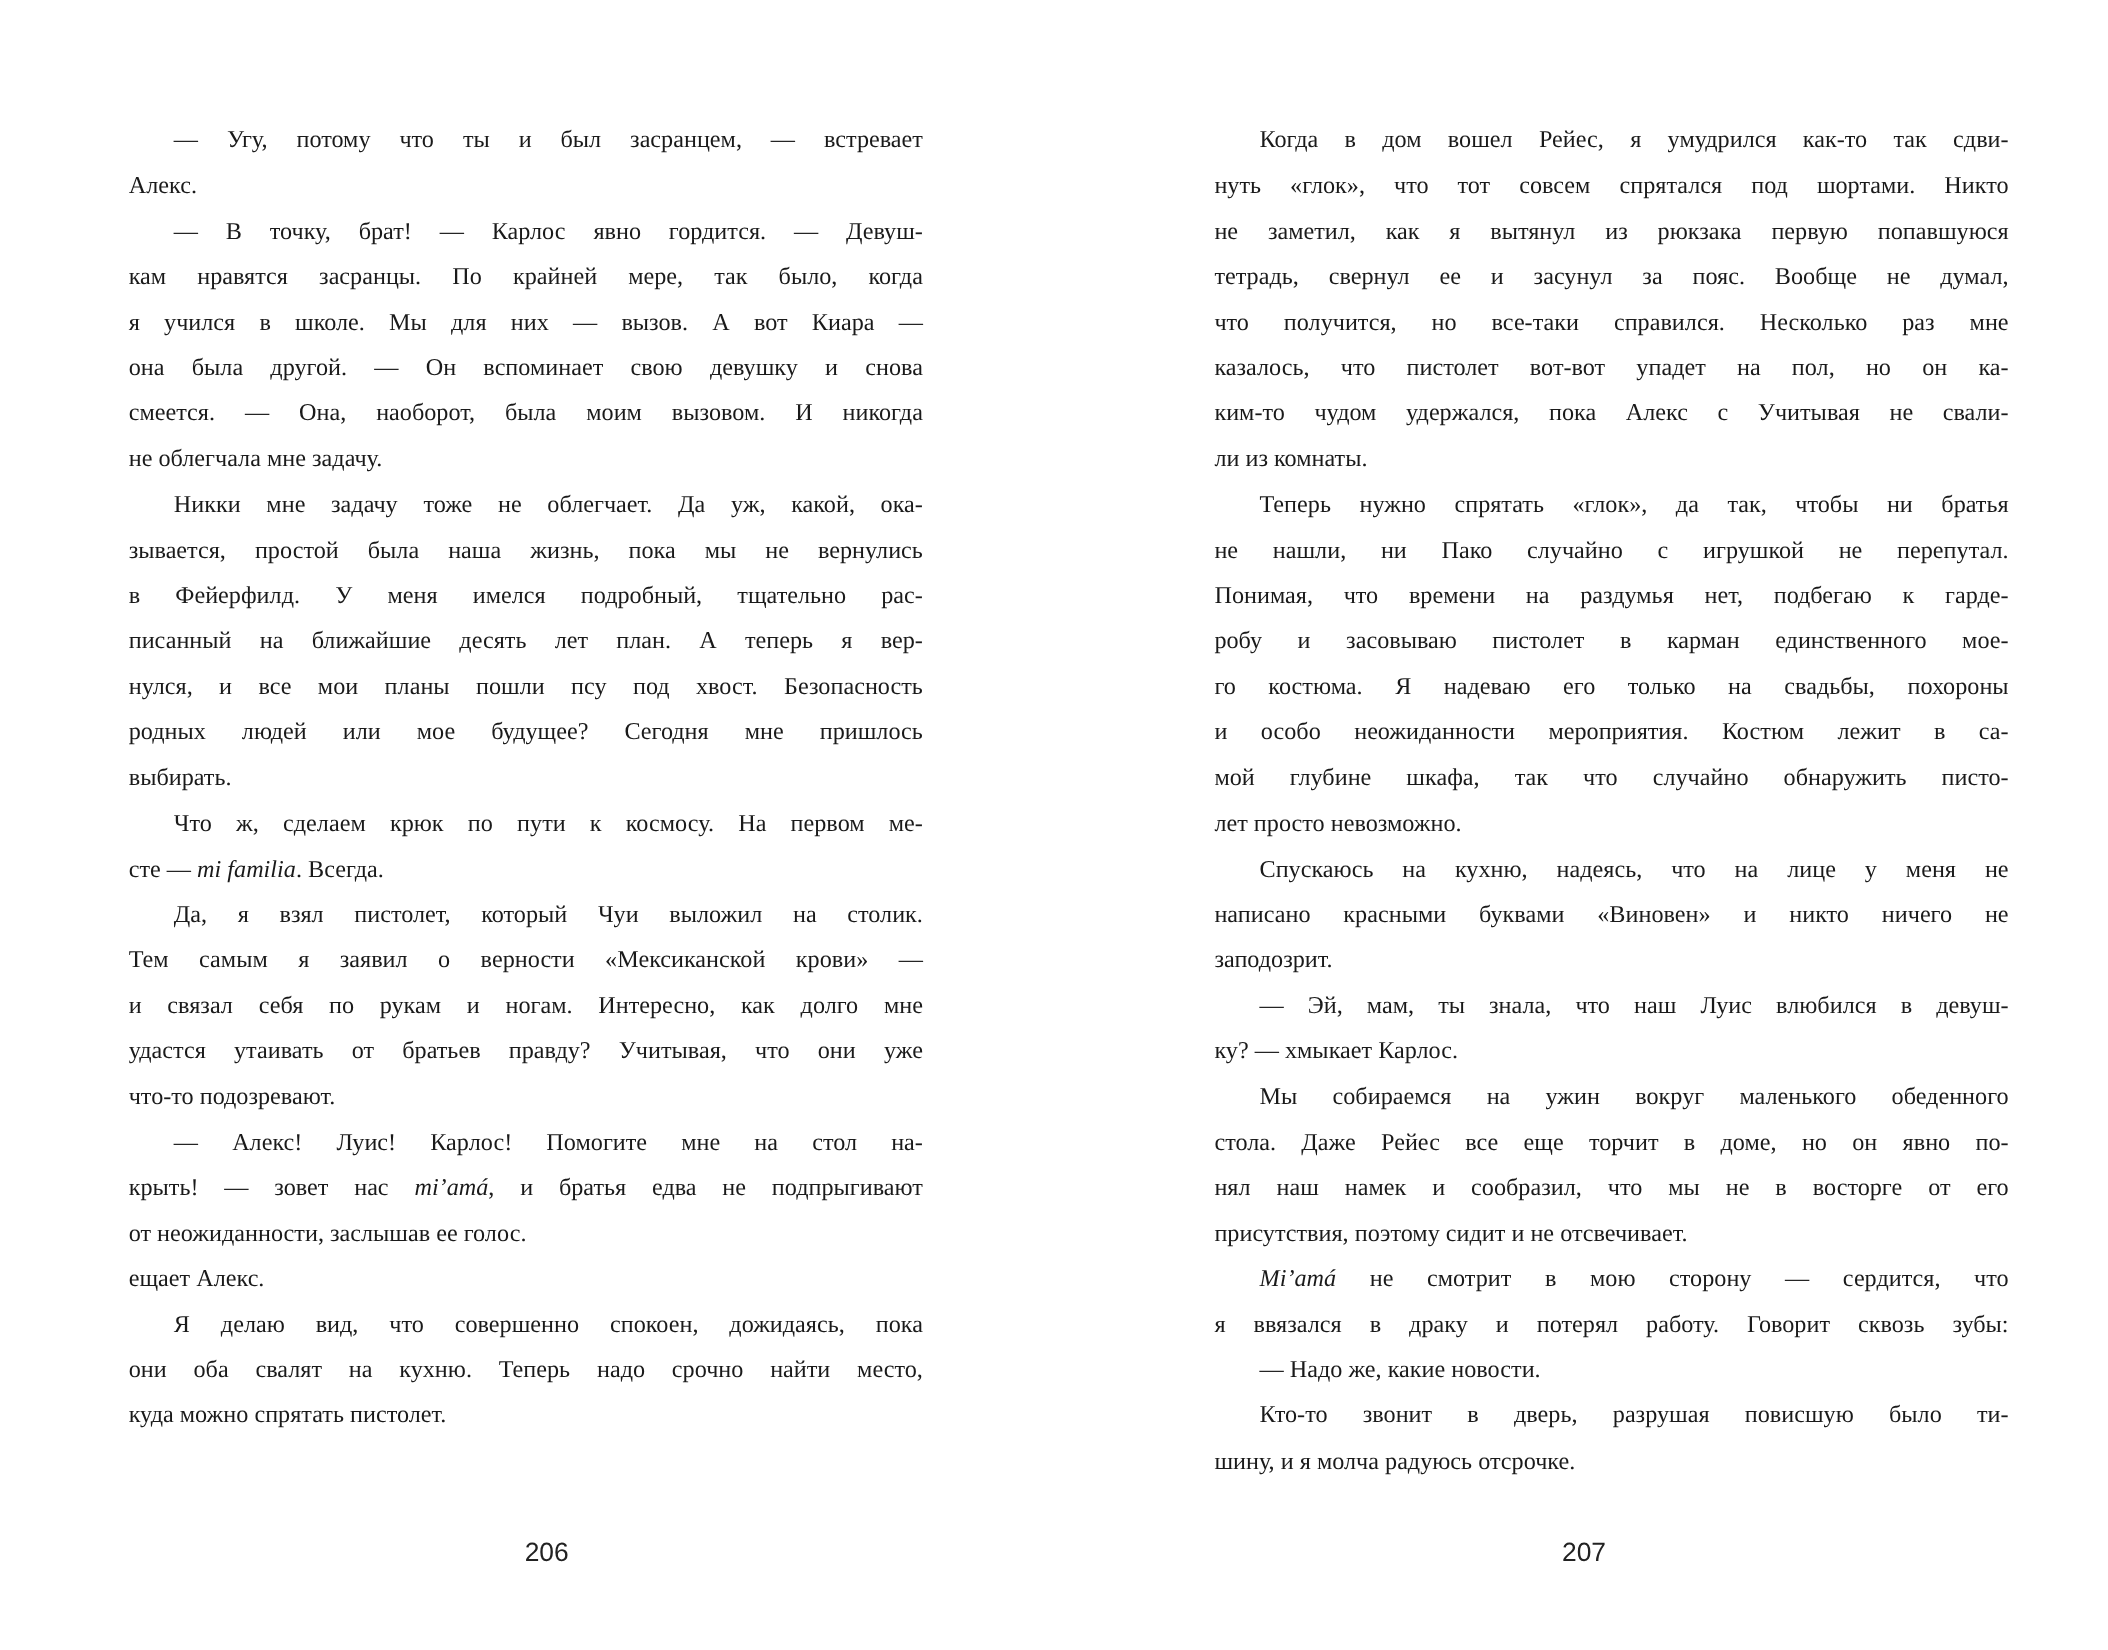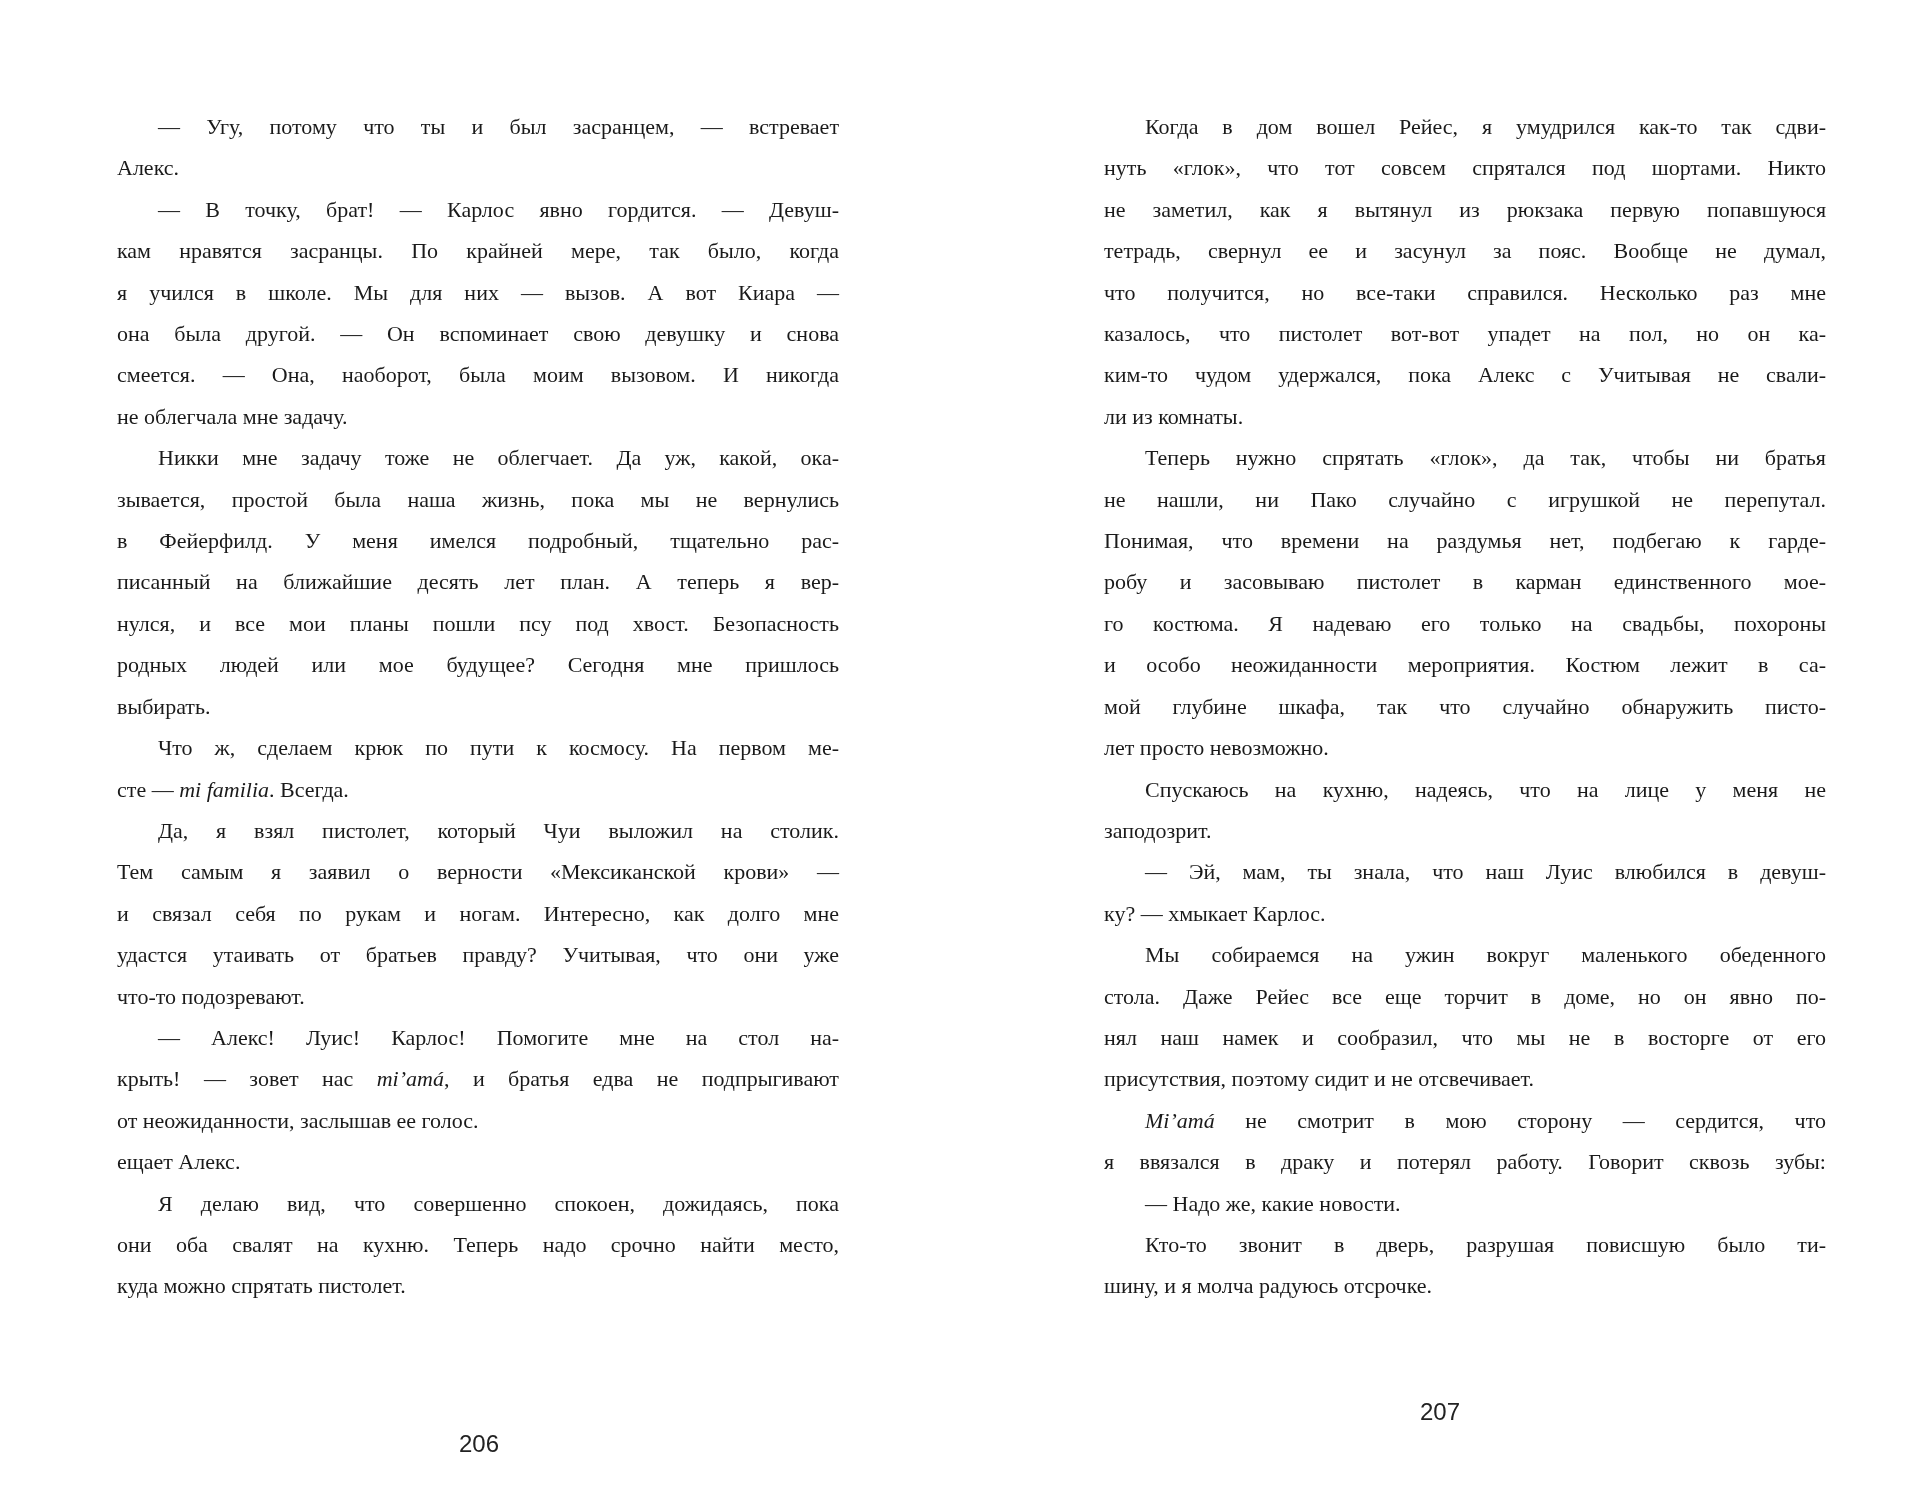--- a/index.html
+++ b/index.html
@@ -21,21 +21,21 @@
   em { font-style: italic; }
   .folio {
     position: absolute;
     top: 1398px;
     font-family: "Liberation Sans", "DejaVu Sans", sans-serif;
     font-size: 24px;
     color: #222;
     width: 120px;
     text-align: center;
   }
-  .folio.left { left: 419px; margin-top: 32px; }
+  .folio.left { left: 437px; }
   .folio.right { left: 1380px; }
 </style>
 </head>
 <body>
 
 <div class="page left" id="left-page">
     <span class="line ind">— Угу, потому что ты и был засранцем, — встревает</span>
     <span class="line last">Алекс.</span>
     <span class="line ind">— В точку, брат! — Карлос явно гордится. — Девуш-</span>
     <span class="line">кам нравятся засранцы. По крайней мере, так было, когда</span>
@@ -78,20 +78,21 @@
     <span class="line last">ли из комнаты.</span>
     <span class="line ind">Теперь нужно спрятать «глок», да так, чтобы ни братья</span>
     <span class="line">не нашли, ни Пако случайно с игрушкой не перепутал.</span>
     <span class="line">Понимая, что времени на раздумья нет, подбегаю к гарде-</span>
     <span class="line">робу и засовываю пистолет в карман единственного мое-</span>
     <span class="line">го костюма. Я надеваю его только на свадьбы, похороны</span>
     <span class="line">и особо неожиданности мероприятия. Костюм лежит в са-</span>
     <span class="line">мой глубине шкафа, так что случайно обнаружить писто-</span>
     <span class="line last">лет просто невозможно.</span>
     <span class="line ind">Спускаюсь на кухню, надеясь, что на лице у меня не</span>
+    <span class="line">написано красными буквами «Виновен» и никто ничего не</span>
     <span class="line last">заподозрит.</span>
     <span class="line ind">— Эй, мам, ты знала, что наш Луис влюбился в девуш-</span>
     <span class="line last">ку? — хмыкает Карлос.</span>
     <span class="line ind">Мы собираемся на ужин вокруг маленького обеденного</span>
     <span class="line">стола. Даже Рейес все еще торчит в доме, но он явно по-</span>
     <span class="line">нял наш намек и сообразил, что мы не в восторге от его</span>
     <span class="line last">присутствия, поэтому сидит и не отсвечивает.</span>
     <span class="line ind"><em>Mi’amá</em><span> не смотрит в мою сторону — сердится, что</span></span>
     <span class="line">я ввязался в драку и потерял работу. Говорит сквозь зубы:</span>
     <span class="line ind last">— Надо же, какие новости.</span>

